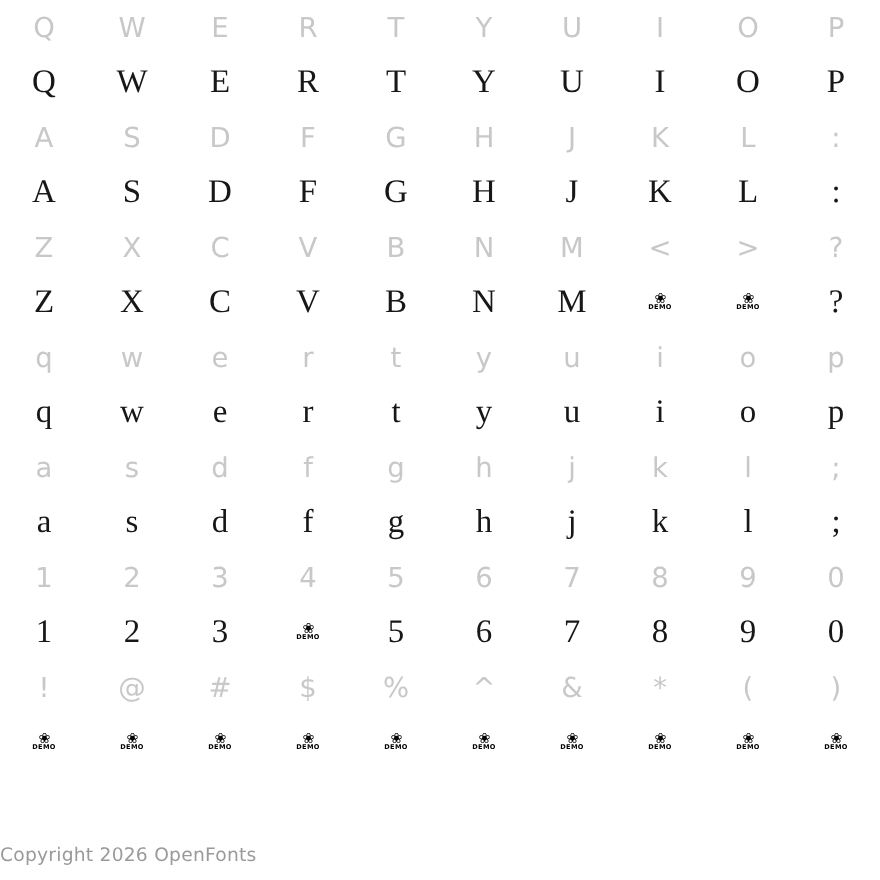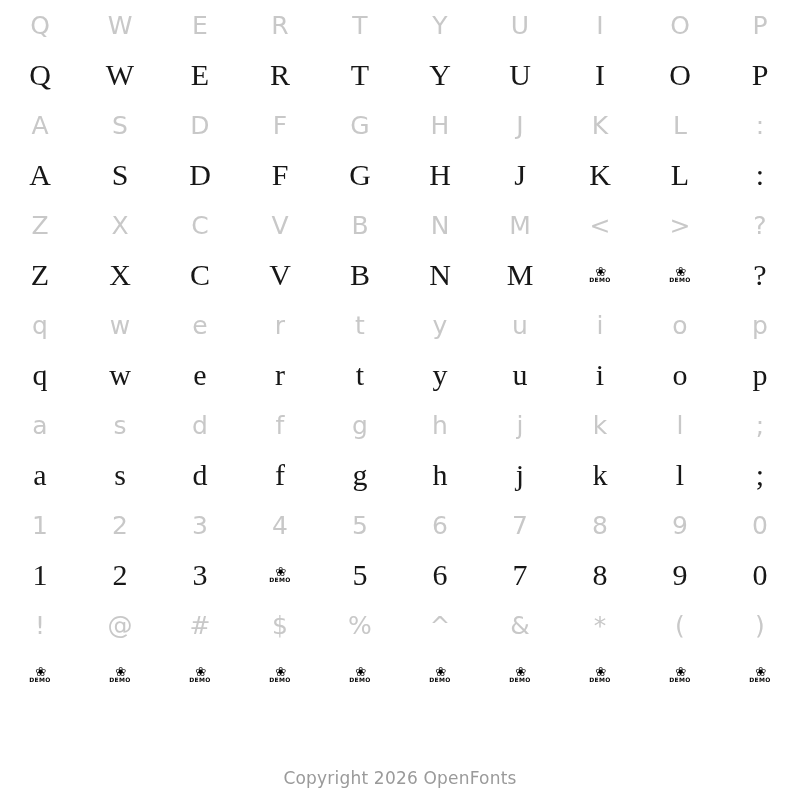--- a/index.html
+++ b/index.html
@@ -84,21 +84,21 @@
   }
 
   #footer {
     position: absolute;
     left: 0;
     top: 755px;
     width: 800px;
     height: 45px;
     display: flex;
     align-items: center;
-    justify-content: center;
+    justify-content: flex-start;
     box-sizing: border-box;
   }
   #copyright {
     font-family: "DejaVu Sans", sans-serif;
     font-size: 17px;
     color: #9a9a9a;
     letter-spacing: 0.2px;
   }
 </style>
 </head>

